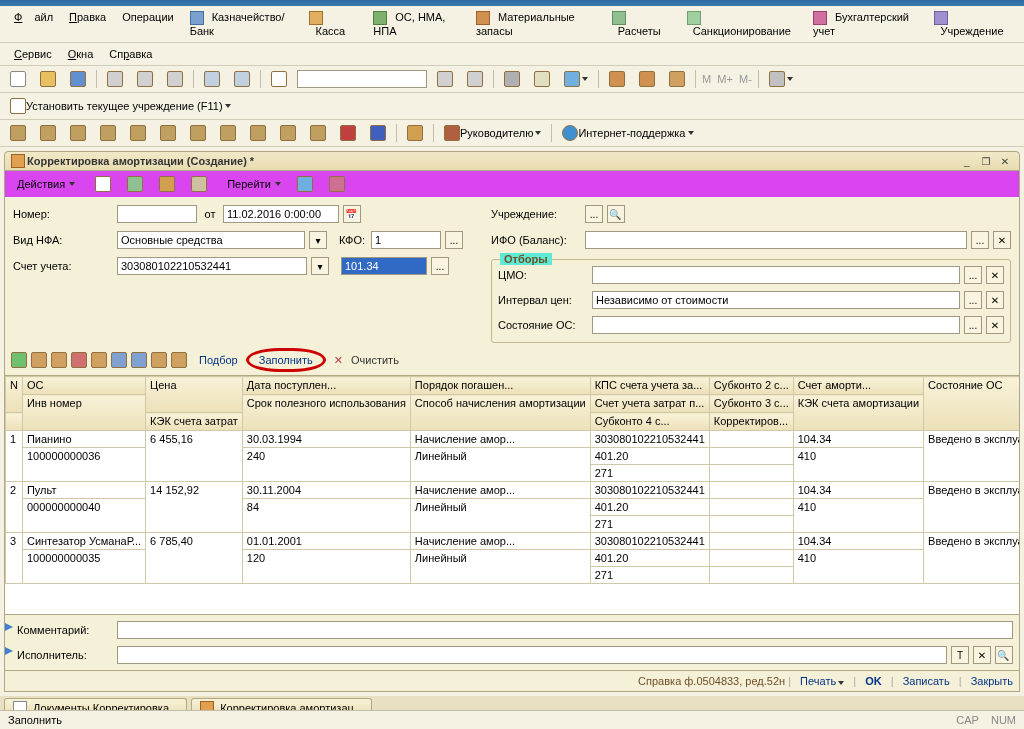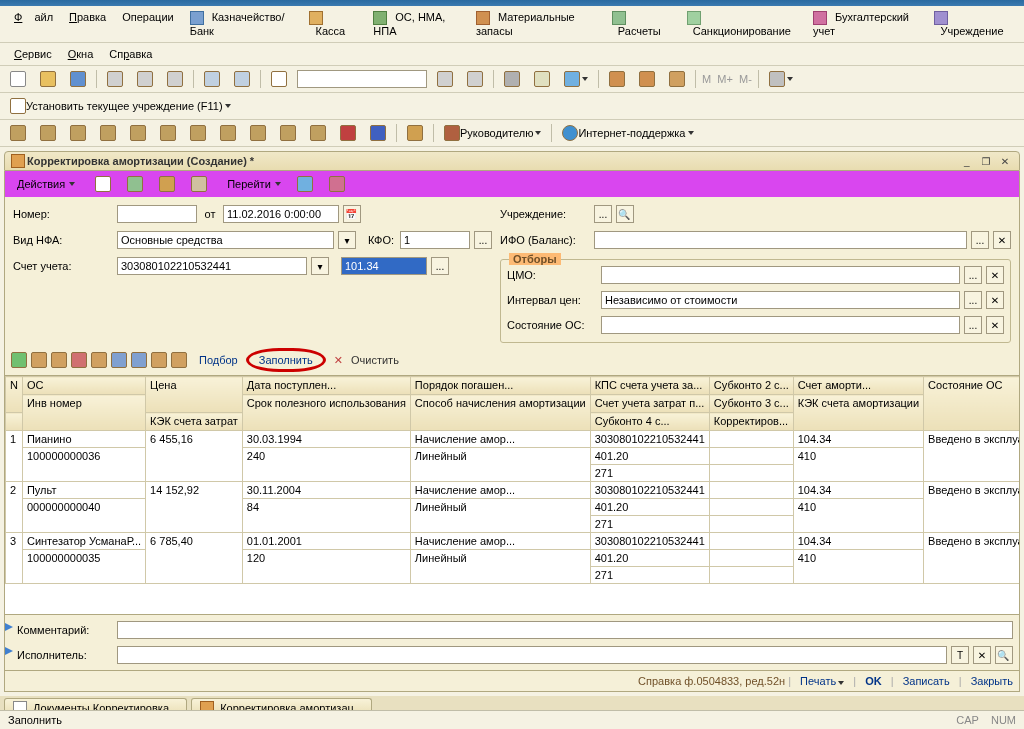--- a/index.html
+++ b/index.html
@@ -25,21 +25,21 @@
 
 .form-area { background: #f5f0d8; border-left: 1px solid #b0a880; border-right: 1px solid #b0a880; margin: 0 4px; padding: 6px 8px 2px 8px; }
 .form-row { display: flex; gap: 8px; }
 .form-col { display: flex; flex-direction: column; gap: 4px; }
 .fld-row { display: flex; align-items: center; gap: 4px; height: 22px; }
 .lbl { display: inline-block; }
 .inp { background: #fff; border: 1px solid #a09880; height: 18px; padding: 0 3px; display: inline-flex; align-items: center; }
 .inp.sel { background: #316ac5; color: #fff; }
 .inp-btn { width: 18px; height: 18px; background: #f8f4e0; border: 1px solid #a09880; display: inline-flex; align-items: center; justify-content: center; cursor: pointer; font-size: 10px; }
 .fieldset { border: 1px solid #c0b890; border-radius: 3px; padding: 4px 6px 6px 6px; position: relative; margin-top: 4px; }
-.fieldset .legend { position: absolute; top: -7px; left: 8px; background: #fdba74; padding: 0 4px; color: #705028; font-weight: bold; }
+.fieldset .legend { position: absolute; top: -7px; left: 8px; background: #5eead4; padding: 0 4px; color: #705028; font-weight: bold; }
 
 .tab-toolbar { background: #f5f0d8; border-left: 1px solid #b0a880; border-right: 1px solid #b0a880; margin: 0 4px; padding: 3px 6px; display: flex; align-items: center; gap: 4px; }
 .tt-ico { width: 16px; height: 16px; display: inline-block; background: #d0a060; border: 1px solid #907040; border-radius: 2px; cursor: pointer; }
 .tt-link { color: #003388; cursor: pointer; padding: 0 4px; }
 .circled { border: 3px solid #cc0000; border-radius: 50%/60%; padding: 3px 10px; color: #003388; cursor: pointer; }
 
 .grid-wrap { background: #fff; border: 1px solid #b0a880; margin: 0 4px; height: 240px; overflow: auto; }
 table.grid { border-collapse: collapse; width: 100%; }
 .grid th, .grid td { border: 1px solid #d0c8a8; padding: 2px 4px; text-align: left; vertical-align: top; white-space: nowrap; overflow: hidden; }
 .grid th { background: linear-gradient(#f8f2d8, #ece0b8); font-weight: normal; height: 18px; }
@@ -268,21 +268,21 @@
     <div class="form-col" style="flex:0 0 470px">
       <div class="fld-row">
         <span class="lbl" style="width:100px">Номер:</span>
         <span class="inp" style="width:80px"></span>
         <span class="lbl" style="width:18px;text-align:center">от</span>
         <span class="inp" style="width:116px">11.02.2016 0:00:00</span>
         <span class="inp-btn">📅</span>
       </div>
       <div class="fld-row">
         <span class="lbl" style="width:100px">Вид НФА:</span>
-        <span class="inp" style="width:217px">Основные средства</span>
+        <span class="inp" style="width:188px">Основные средства</span>
         <span class="inp-btn">▾</span>
         <span class="lbl" style="width:34px;text-align:right;margin-right:2px">КФО:</span>
         <span class="inp" style="width:70px">1</span>
         <span class="inp-btn">...</span>
       </div>
       <div class="fld-row">
         <span class="lbl" style="width:100px">Счет учета:</span>
         <span class="inp" style="width:190px">303080102210532441</span>
         <span class="inp-btn">▾</span>
         <span style="width:4px"></span>

